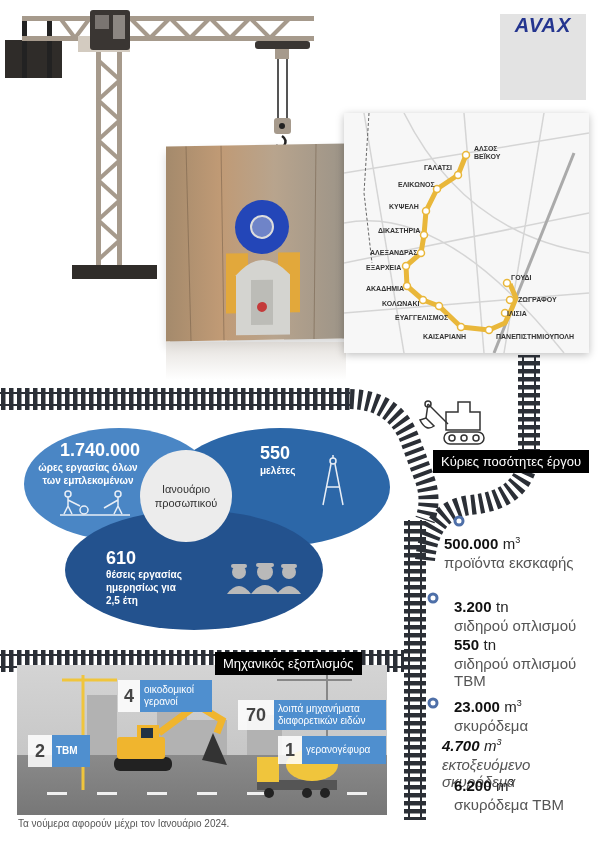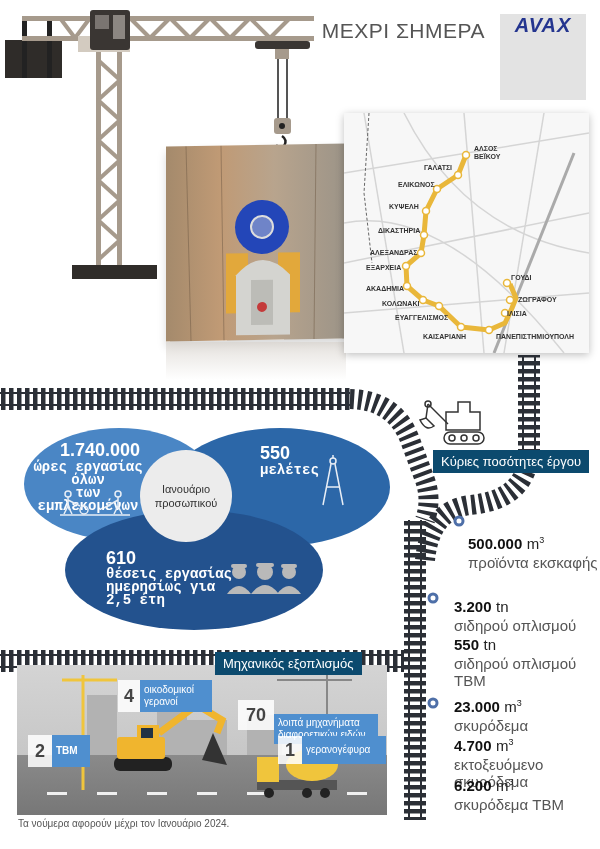--- a/index.html
+++ b/index.html
@@ -25,30 +25,30 @@
   .map svg { display: block; }
   .station-label { position: absolute; font-size: 7px; font-weight: bold; color: #333; white-space: nowrap; line-height: 8px; }
 
   
   .ellipse { border-radius: 50%; position: absolute; }
   .e1 { left: 24px; top: 428px; width: 190px; height: 112px; background: #4a86c5; }
   .e2 { left: 170px; top: 428px; width: 220px; height: 118px; background: #2c67a8; }
   .e3 { left: 65px; top: 510px; width: 258px; height: 120px; background: #23528e; }
   .center-circle { left: 140px; top: 450px; width: 92px; height: 92px; background: #ececec; border-radius: 50%; display: flex; align-items: center; justify-content: center; text-align: center; font-size: 11px; color: #333; line-height: 14px; }
   .big-num { font-weight: bold; color: #fff; font-size: 18px; }
-  .sub-txt { font-weight: bold; color: #fff; font-size: 14px; line-height: 13px; font-family: Liberation Mono, monospace; }
+  .sub-txt { font-weight: bold; color: #fff; font-size: 10px; line-height: 13px; }
 
   
   .q-num { font-size: 15px; font-weight: bold; color: #111; }
   .q-unit { font-weight: normal; font-size: 15px; }
   .q-unit sup { font-size: 9px; }
   .q-desc { font-size: 15px; color: #555; margin-top: 1px; }
-  .q-block { position: absolute; left: 468px; }
-
-  .label-box { background: #0c4a6e; color: #fff; padding: 4px 8px; font-size: 13px; }
+  .q-block { position: absolute; left: 444px; }
+
+  .label-box { background: #000000; color: #fff; padding: 4px 8px; font-size: 13px; }
 
   
   .scene { left: 17px; top: 665px; width: 370px; height: 150px; background: linear-gradient(#d4d4d4 0%, #c7c7c7 60%, #8a8a8a 60%, #777 100%); overflow: hidden; }
   .eq-num { background: rgba(255,255,255,0.85); color: #444; font-weight: bold; font-size: 18px; display: flex; align-items: center; justify-content: center; }
   .eq-lbl { background: #4f8fcf; color: #fff; font-size: 10px; display: flex; align-items: center; padding: 0 4px; line-height: 12px; }
 
   .footnote { left: 18px; top: 818px; font-size: 10px; color: #555; }
 </style>
 </head>
 <body>
@@ -100,21 +100,20 @@
     <rect x="275" y="49" width="14" height="10" fill="#a69a8c"></rect>
     <line x1="278" y1="59" x2="278" y2="120" stroke="#555" stroke-width="2"></line>
     <line x1="287" y1="59" x2="287" y2="120" stroke="#555" stroke-width="2"></line>
     <rect x="274" y="118" width="17" height="16" rx="3" fill="#a69a8c"></rect>
     <circle cx="282" cy="126" r="3" fill="#222"></circle>
     <path d="M282 136 q6 4 2 10 q-5 4 -8 -1" fill="none" stroke="#222" stroke-width="2.5"></path>
   </svg>
 </div>
 
 <div class="abs title">
-  <span class="line">ΜΕΧΡΙ ΣΗΜΕΡΑ</span>
 </div>
 <div class="abs logo">
   <span>AVAX</span>
 </div>
 
 <div class="abs tbm-photo">
   <svg width="180" height="195" viewBox="0 0 180 195">
     <g stroke="#6f5a45" stroke-width="1" opacity="0.5">
       <line x1="20" y1="0" x2="25" y2="195"></line>
         <line x1="55" y1="0" x2="58" y2="195"></line>
@@ -246,21 +245,21 @@
   <div class="q-desc">σιδηρού οπλισμού</div>
 </div>
 <div class="q-block" style="left:454px;top:636px;">
   <div><span class="q-num">550</span> <span class="q-unit">tn</span></div>
   <div class="q-desc">σιδηρού οπλισμού TBM</div>
 </div>
 <div class="q-block" style="left:454px;top:698px;">
   <div><span class="q-num">23.000</span> <span class="q-unit"><span>m</span><sup>3</sup></span></div>
   <div class="q-desc">σκυρόδεμα</div>
 </div>
-<div class="q-block" style="left:454px;top:737px;">
+<div class="q-block" style="left:442px;top:737px;font-style:italic;">
   <div><span class="q-num">4.700</span> <span class="q-unit"><span>m</span><sup>3</sup></span></div>
   <div class="q-desc">εκτοξευόμενο σκυρόδεμα</div>
 </div>
 <div class="q-block" style="left:454px;top:777px;">
   <div><span class="q-num">6.200</span> <span class="q-unit"><span>m</span><sup>3</sup></span></div>
   <div class="q-desc">σκυρόδεμα TBM</div>
 </div>
 
 <div class="ellipse e2"></div>
 <div class="ellipse e1"></div>
@@ -378,21 +377,21 @@
 
 <div class="abs eq-num" style="left:118px;top:680px;width:22px;height:32px;">4</div>
 <div class="abs eq-lbl" style="left:140px;top:680px;width:72px;height:32px;">
   <div>
       <div>οικοδομικοί</div>
       <div>γερανοί</div>
     </div>
 </div>
 
 <div class="abs eq-num" style="left:238px;top:700px;width:36px;height:30px;">70</div>
-<div class="abs eq-lbl" style="left:274px;top:700px;width:104px;height:30px;margin-top:14px;">
+<div class="abs eq-lbl" style="left:274px;top:700px;width:112px;height:30px;">
   <div>
       <div>λοιπά μηχανήματα</div>
       <div>διαφορετικών ειδών</div>
     </div>
 </div>
 
 <div class="abs eq-num" style="left:278px;top:736px;width:24px;height:28px;">1</div>
 <div class="abs eq-lbl" style="left:302px;top:736px;width:84px;height:28px;">γερανογέφυρα</div>
 
 <div class="abs footnote">Τα νούμερα αφορούν μέχρι τον Ιανουάριο 2024.</div>

